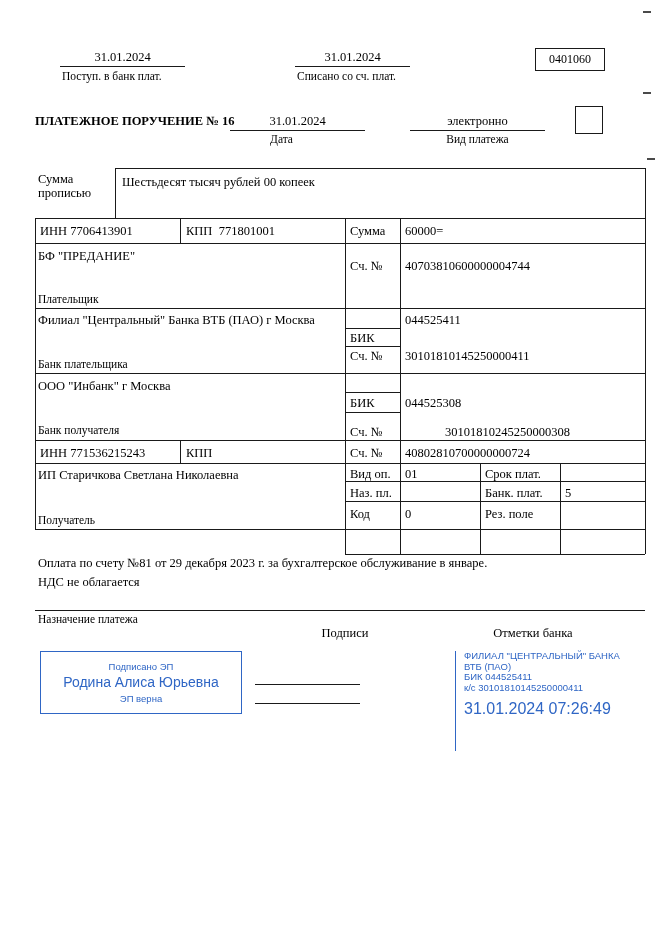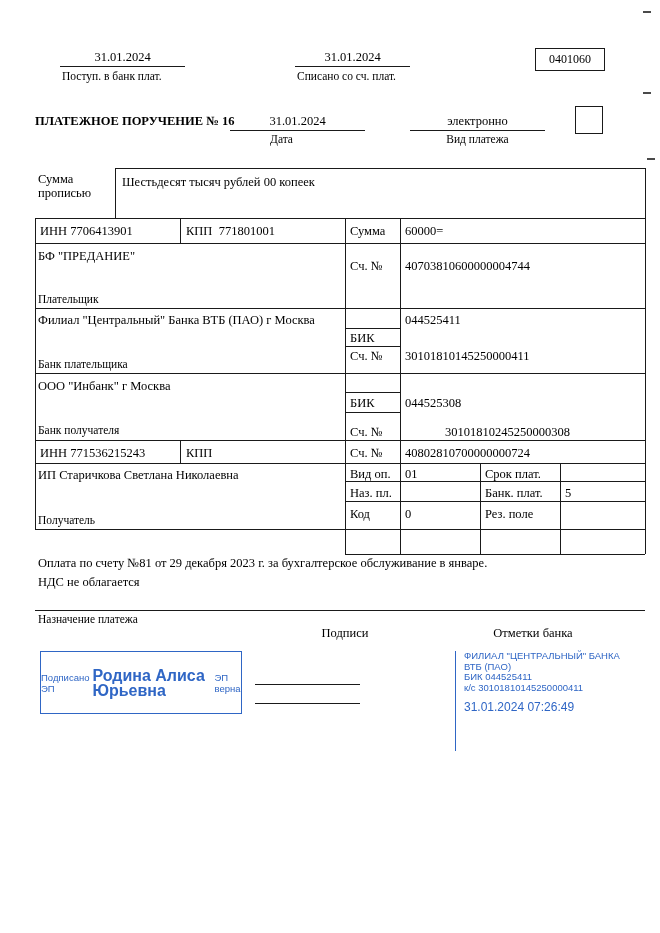--- a/index.html
+++ b/index.html
@@ -8,30 +8,30 @@
   .t{position:absolute;font-size:12.5px;line-height:14px;white-space:pre;}
   .sm{font-size:11.5px;line-height:13px;}
   .b{font-weight:bold;}
   .ctr{text-align:center;}
   .hl{position:absolute;height:1px;background:var(--line,#1a1a1a);}
   .vl{position:absolute;width:1px;background:var(--line,#1a1a1a);}
   .box{position:absolute;border:1px solid var(--line,#1a1a1a);
        display:flex;align-items:center;justify-content:center;font-size:12px;}
   .mark{position:absolute;height:2px;background:#4a4a4a;}
   .sigstamp{position:absolute;border:1px solid var(--blue,#2f66c5);color:var(--blue,#2f66c5);
-            font-family:"Liberation Sans",sans-serif;display:flex;flex-direction:row;
+            font-family:"Liberation Sans",sans-serif;display:flex;flex-direction:column;
             align-items:center;justify-content:center;gap:3px;}
   .ss-sm{font-size:9.5px;line-height:11px;}
-  .ss-name{font-size:16px;font-weight:bold;line-height:15px;}
+  .ss-name{font-size:14px;font-weight:normal;line-height:15px;}
   .bankstamp{position:absolute;border-left:1px solid var(--blue,#2f66c5);padding-left:8px;
              color:var(--blue,#2f66c5);font-family:"Liberation Sans",sans-serif;
              display:flex;flex-direction:column;}
   .bs-sm{font-size:9.5px;line-height:10.5px;white-space:pre;}
   .bs-status{font-size:15px;font-weight:bold;margin-top:9px;}
-  .bs-dt{font-size:12px;margin-top:7px;}
+  .bs-dt{font-size:16px;margin-top:7px;}
 </style>
 </head>
 <body>
 
 <div class="page">
 
   <div class="mark" style="left:643px;top:11px;width:8px;"></div>
   <div class="mark" style="left:643px;top:92px;width:8px;"></div>
   <div class="mark" style="left:647px;top:158px;width:8px;"></div>
 

